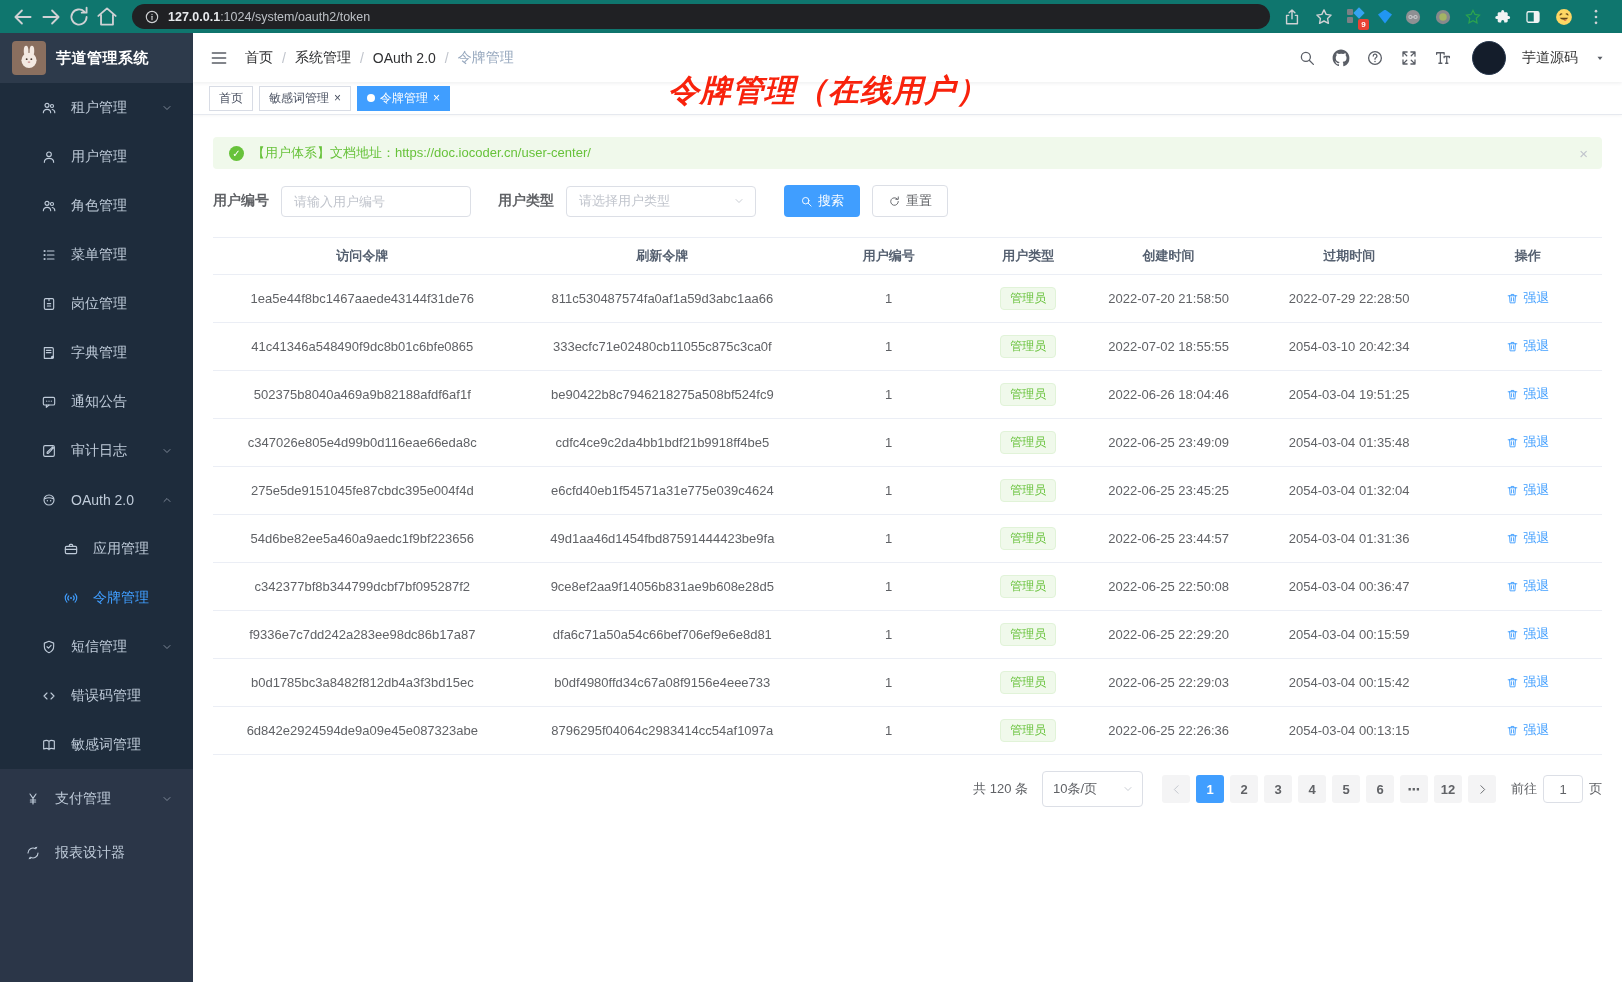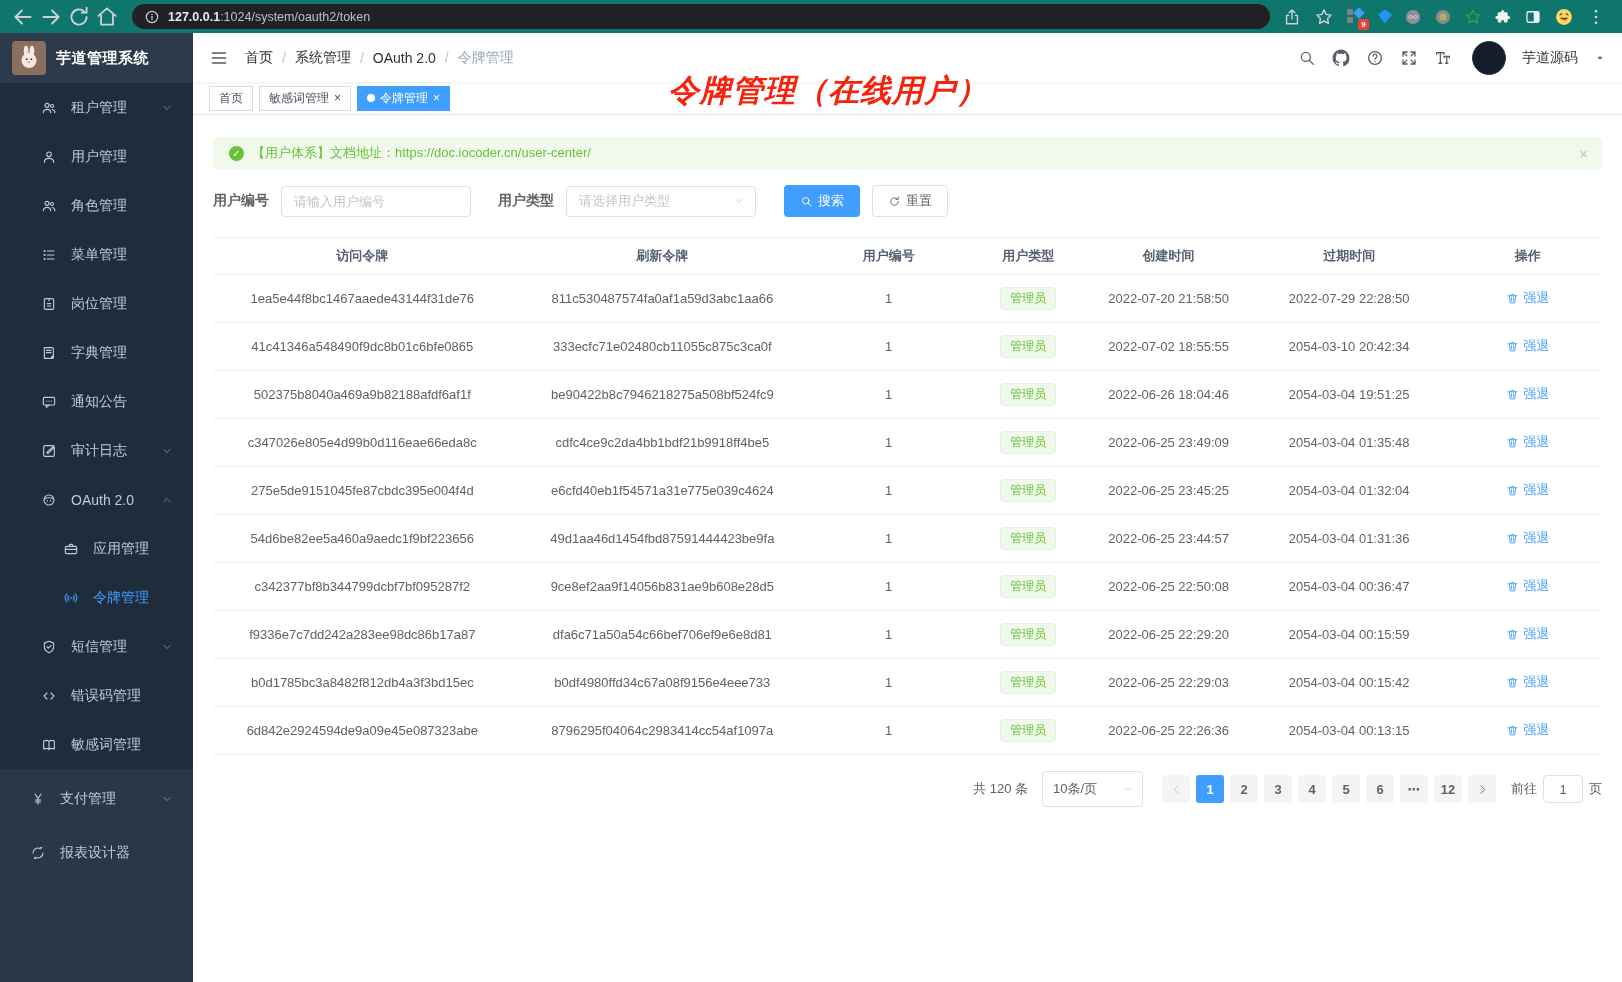--- a/index.html
+++ b/index.html
@@ -29,21 +29,21 @@
   
   .app { flex:1; display:flex; min-height:0; }
   .sidebar { width:193px; flex:none; background:var(--sidebar-bg,#2b3648); display:flex; flex-direction:column; }
   .logo { height:50px; flex:none; display:flex; align-items:center; gap:10px; padding-left:12px; background:var(--logo-bg,#2d3a4b); }
   .logo-img { width:34px; height:34px; border-radius:4px; background:#8a6f5f; display:flex; align-items:center; justify-content:center; overflow:hidden; }
   .logo-img svg { width:28px; height:28px; }
   .logo-title { color:#fff; font-size:15px; font-weight:700; letter-spacing:0.5px; }
   .menu { flex:1; }
   .side-item { height:49px; display:flex; align-items:center; color:#bfcbd9; font-size:14px; cursor:pointer; }
   .side-item .mi { width:16px; height:16px; margin-right:14px; flex:none; display:inline-flex; }
-  .side-item.lv0 { padding-left:30px; margin-top:5px; }
+  .side-item.lv0 { padding-left:18px; margin-top:5px;margin-left:7px; }
   .side-item.lv1 { padding-left:41px; background:var(--submenu-bg,#1e2c3c); }
   .side-item.lv2 { padding-left:63px; background:var(--submenu-bg,#1e2c3c); }
   .side-item.active { color:var(--accent,#409eff); }
   .side-arrow { margin-left:auto; margin-right:20px; width:12px; height:12px; color:#8b96a5; display:inline-flex; }
 
   .main { flex:1; display:flex; flex-direction:column; min-width:0; background:#fff; }
 
   
   .navbar { height:49px; flex:none; display:flex; align-items:center; padding:0 16px; box-shadow:0 1px 4px rgba(0,21,41,.08); position:relative; z-index:2; background:#fff; }
   .hamb { width:20px; height:20px; color:#5a5e66; display:inline-flex; }

